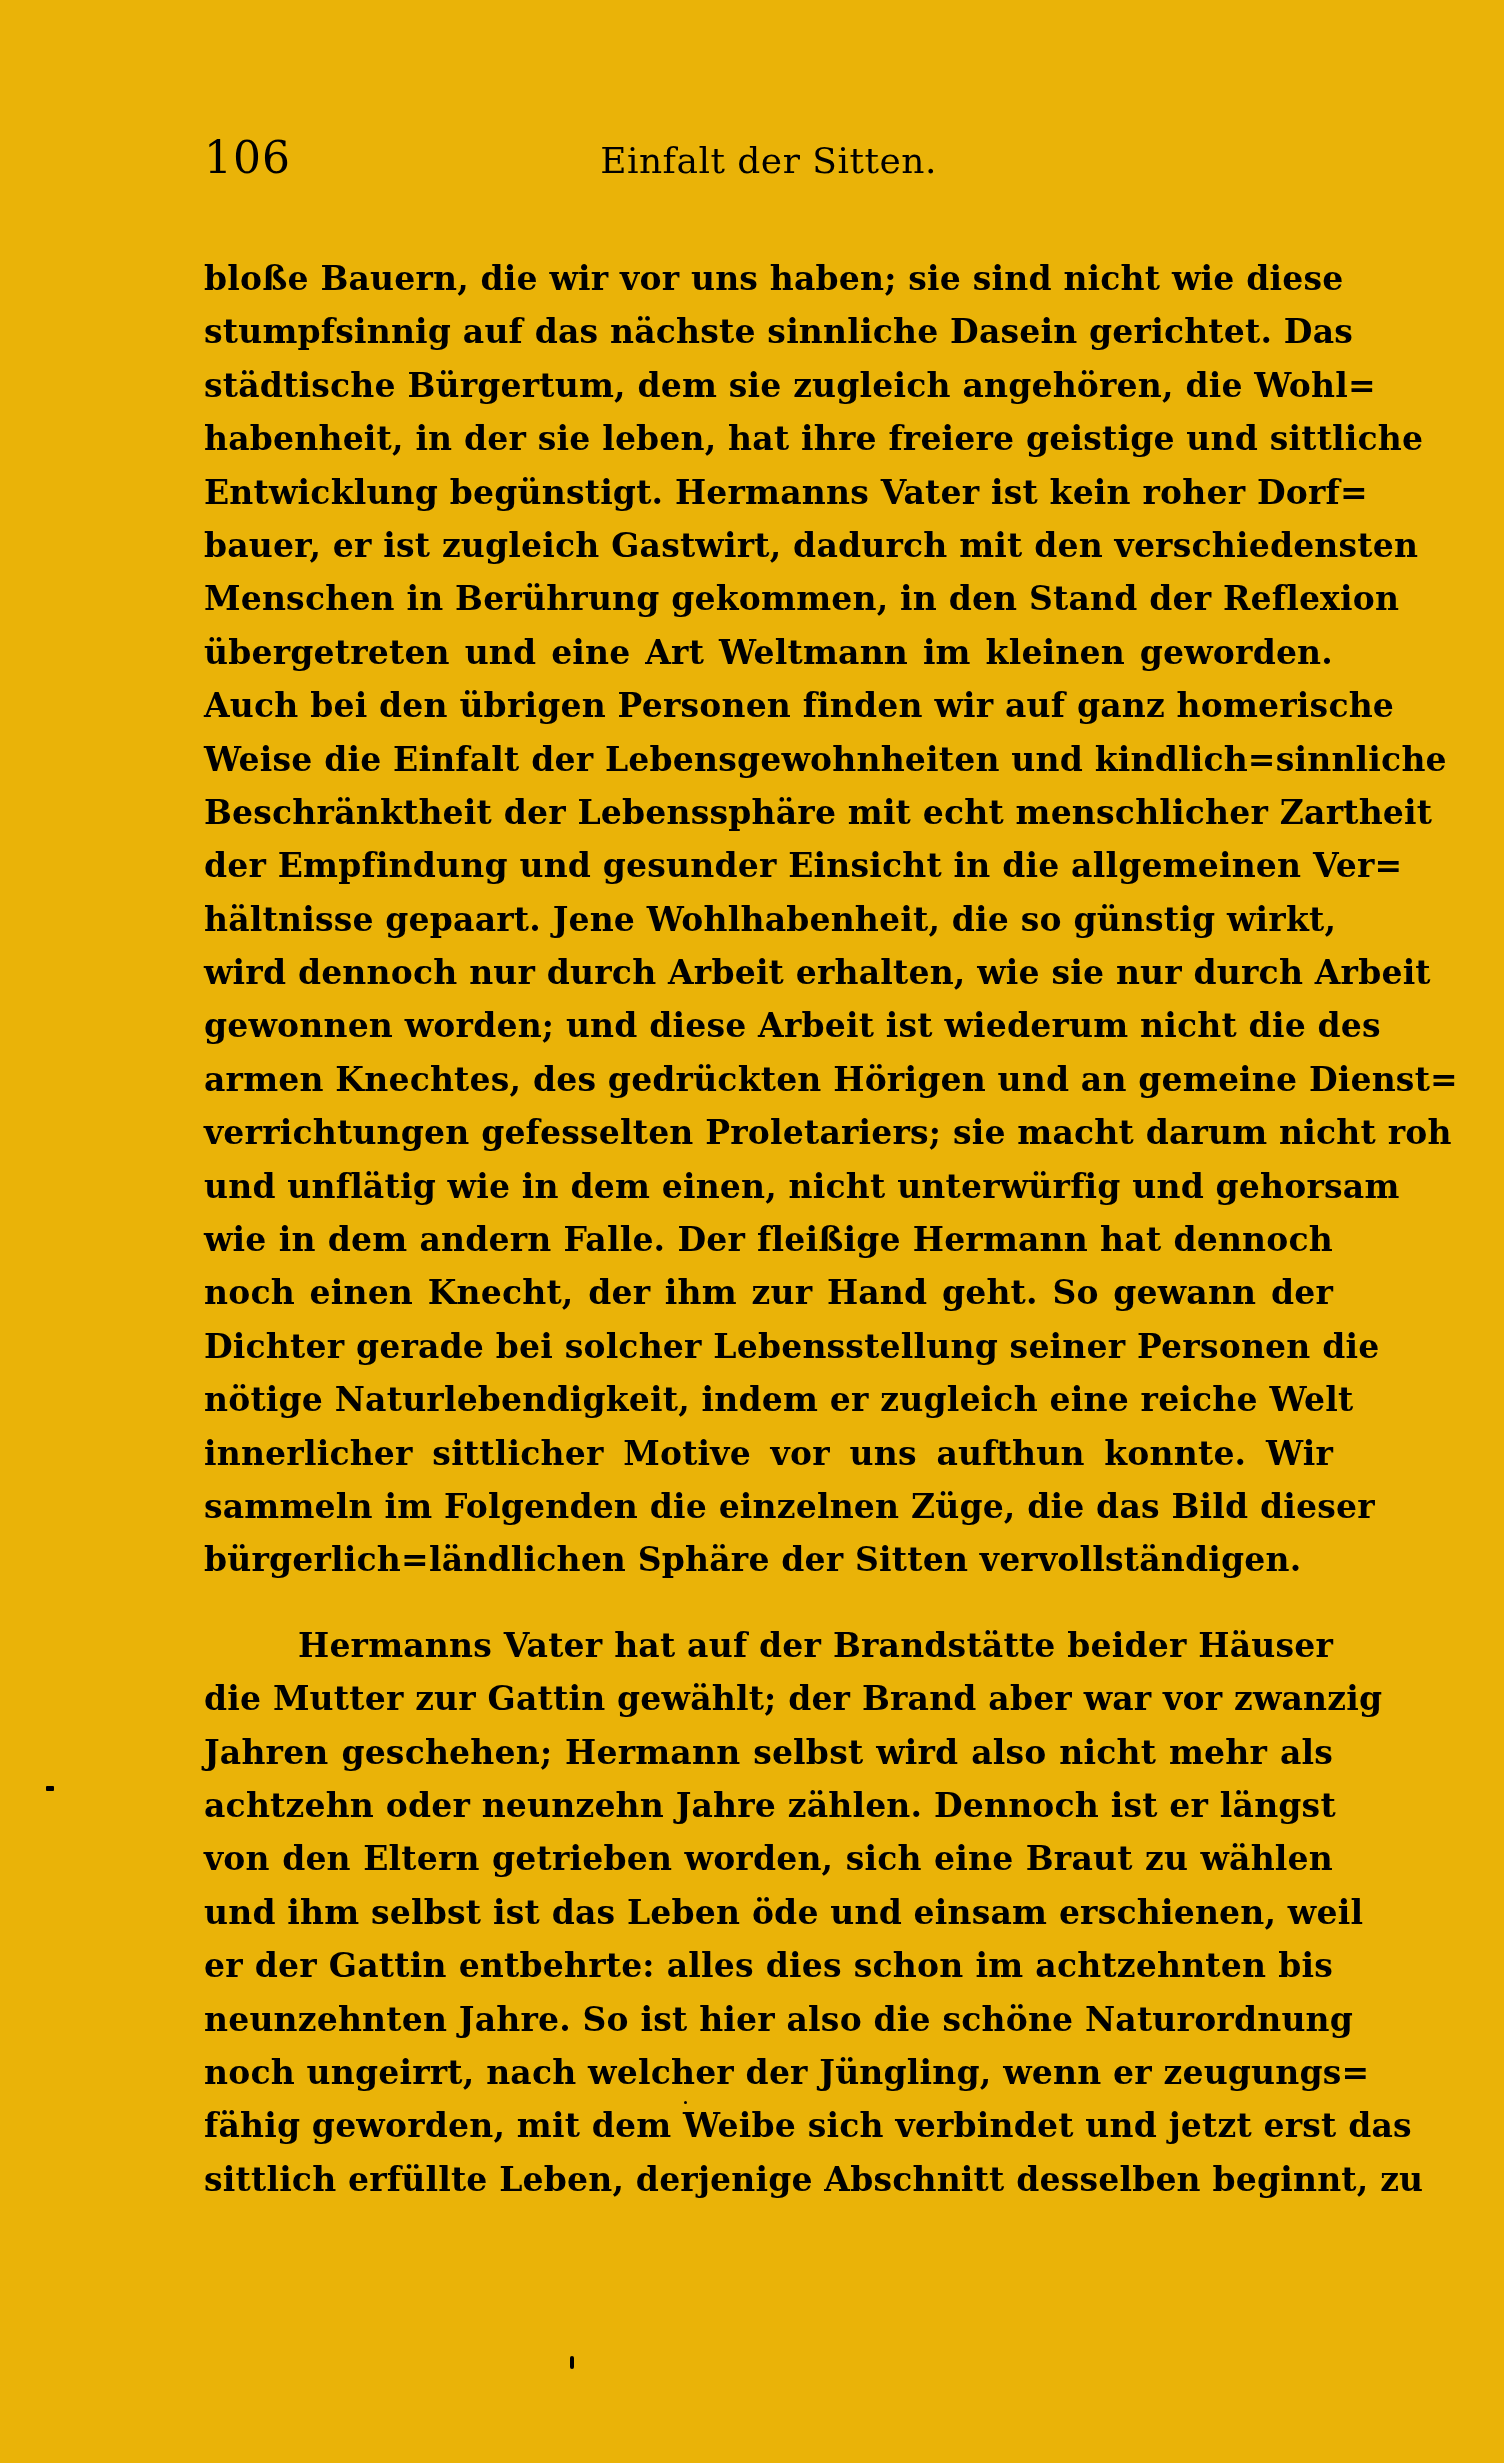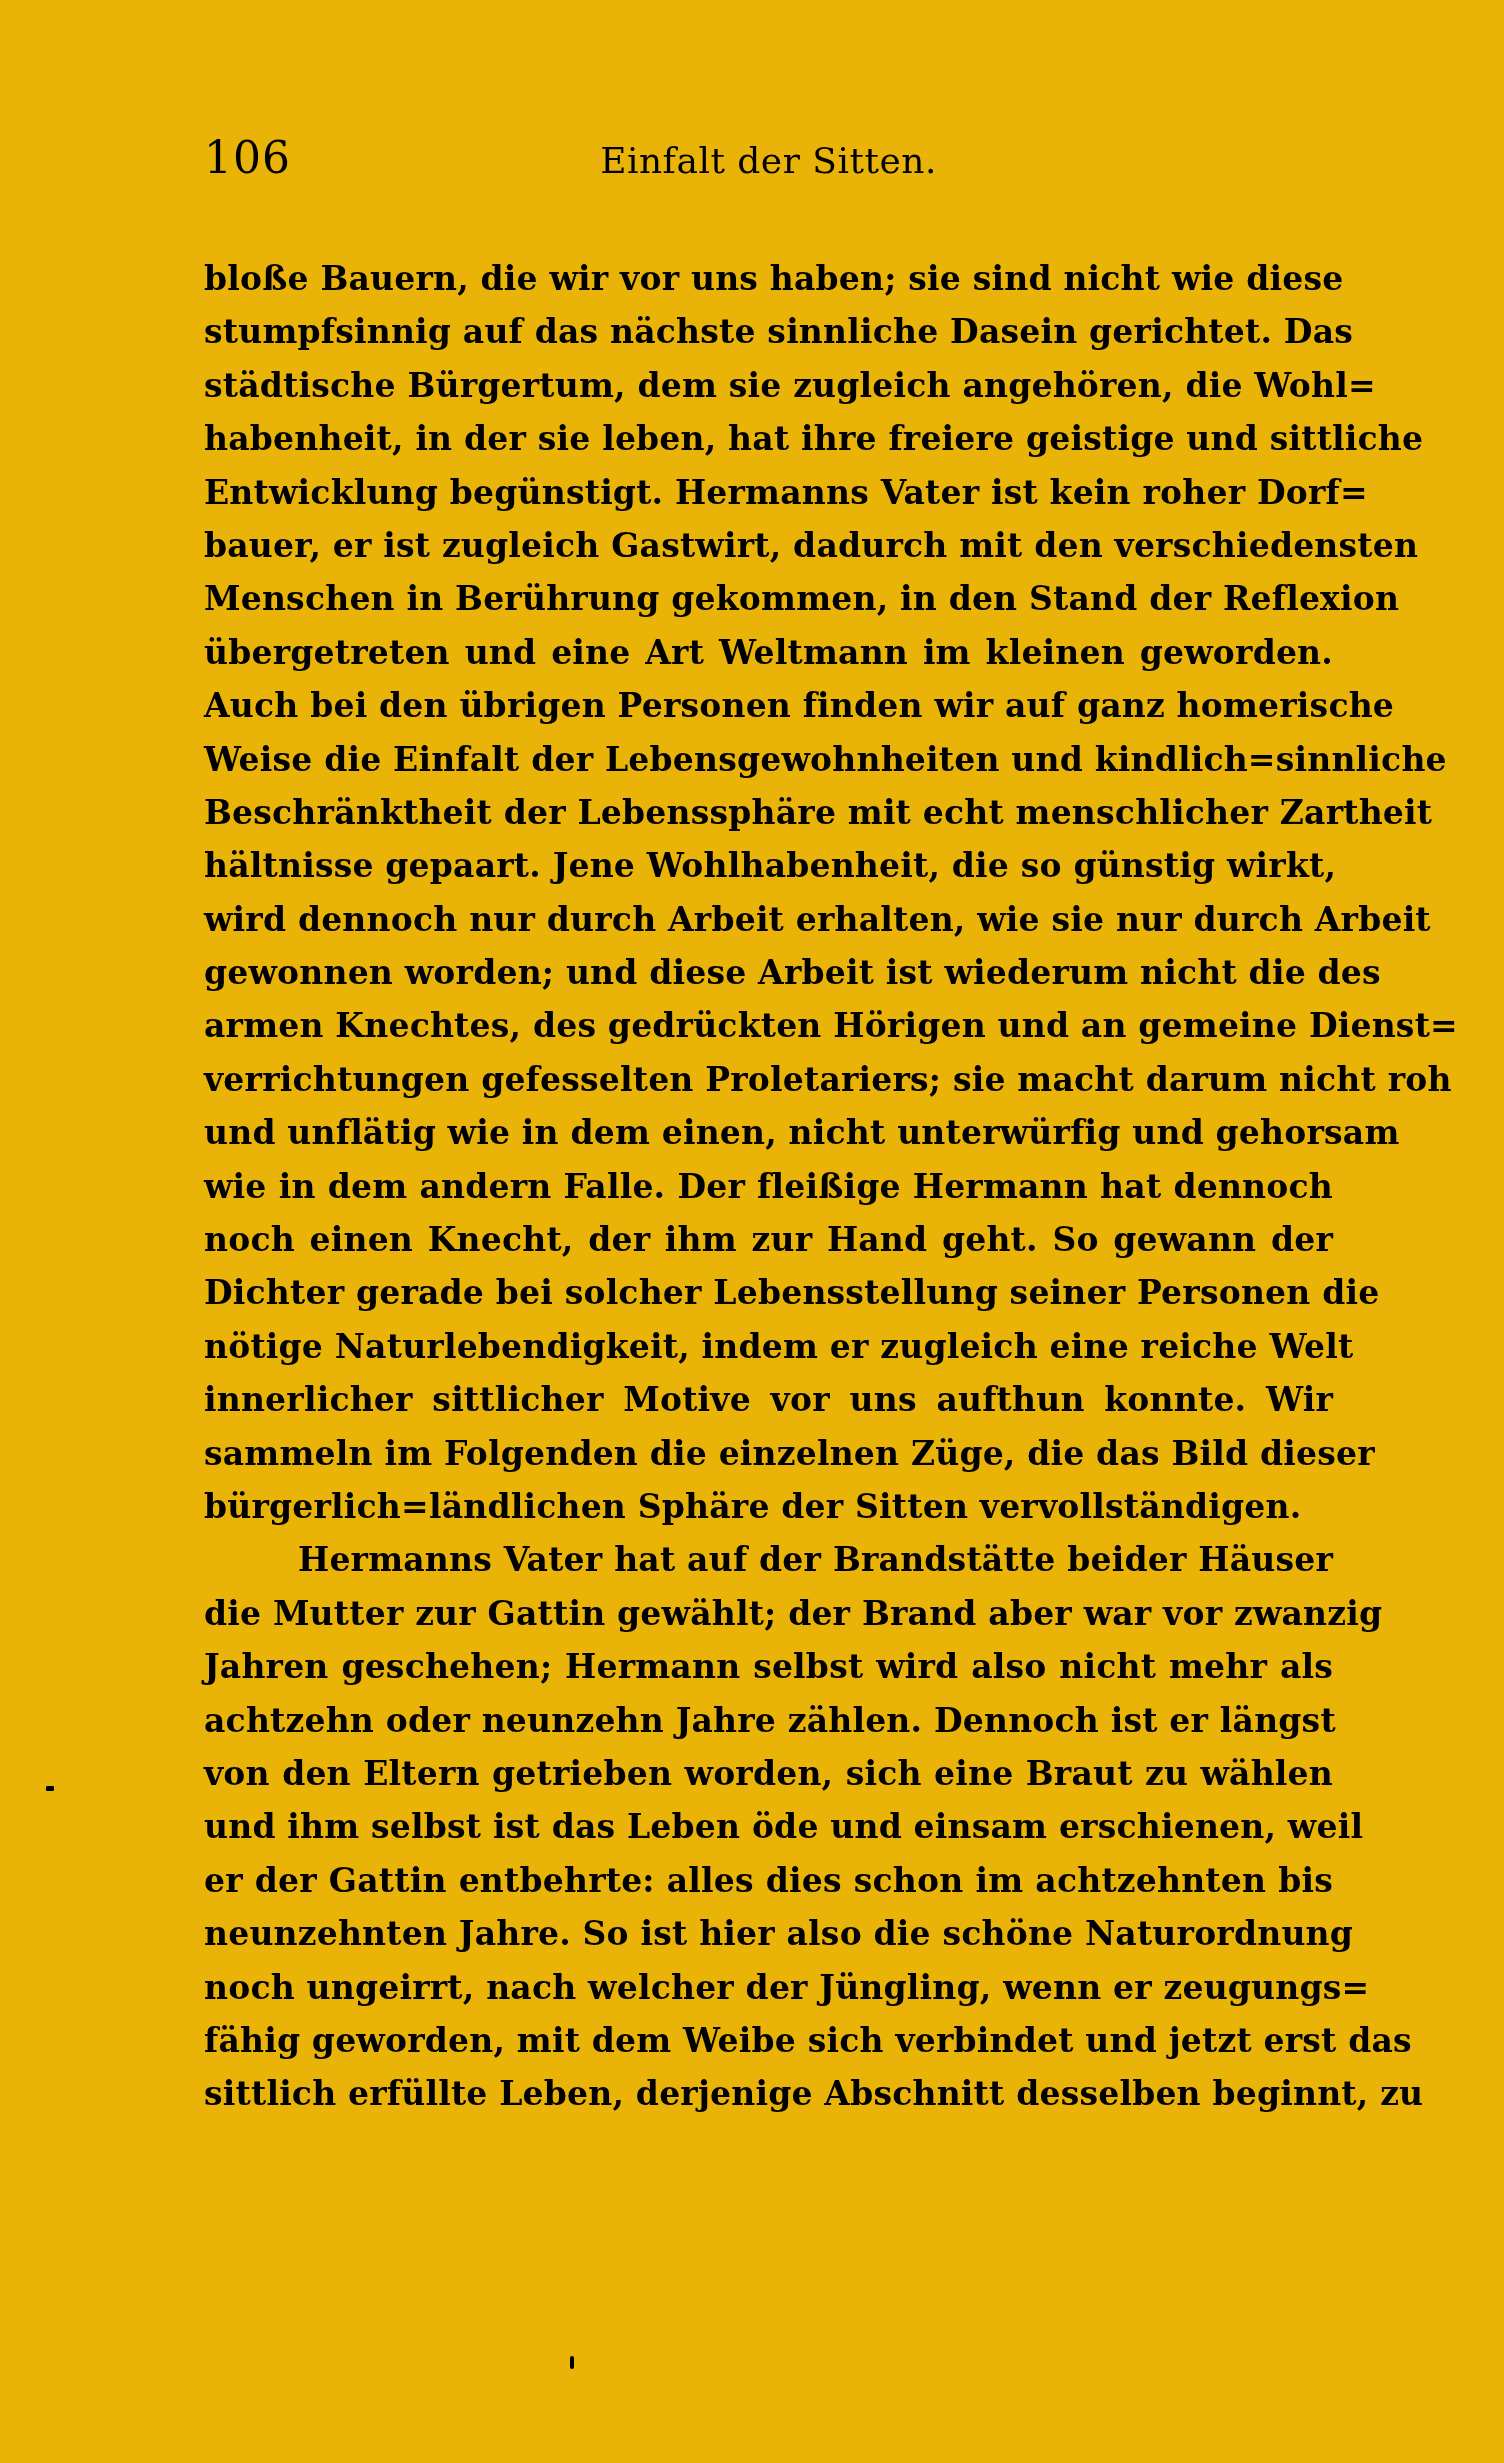--- a/index.html
+++ b/index.html
@@ -58,20 +58,21 @@
     text-align: justify;
     text-align-last: justify;
     white-space: nowrap;
     overflow: visible;
   }
   .line.flush-left {
     text-align-last: left;
   }
   .line.indent {
     text-indent: 94px;
+    margin-top: 32px;
   }
   .ink-speck {
     position: absolute;
     background: #000000;
   }
   .speck-1 { left: 46px;  top: 1786px; width: 8px; height: 5px; border-radius: 1px; }
   .speck-2 { left: 570px; top: 2356px; width: 4px; height: 13px; border-radius: 2px; }
   .speck-3 { left: 684px; top: 2101px; width: 3px; height: 3px; border-radius: 50%; }
 </style>
 </head>
@@ -91,20 +92,21 @@
       <div class="line">stumpfsinnig auf das nächste sinnliche Dasein gerichtet. Das</div>
       <div class="line">städtische Bürgertum, dem sie zugleich angehören, die Wohl=</div>
       <div class="line">habenheit, in der sie leben, hat ihre freiere geistige und sittliche</div>
       <div class="line">Entwicklung begünstigt. Hermanns Vater ist kein roher Dorf=</div>
       <div class="line">bauer, er ist zugleich Gastwirt, dadurch mit den verschiedensten</div>
       <div class="line">Menschen in Berührung gekommen, in den Stand der Reflexion</div>
       <div class="line">übergetreten und eine Art Weltmann im kleinen geworden.</div>
       <div class="line">Auch bei den übrigen Personen finden wir auf ganz homerische</div>
       <div class="line">Weise die Einfalt der Lebensgewohnheiten und kindlich=sinnliche</div>
       <div class="line">Beschränktheit der Lebenssphäre mit echt menschlicher Zartheit</div>
+      <div class="line">der Empfindung und gesunder Einsicht in die allgemeinen Ver=</div>
       <div class="line">hältnisse gepaart. Jene Wohlhabenheit, die so günstig wirkt,</div>
       <div class="line">wird dennoch nur durch Arbeit erhalten, wie sie nur durch Arbeit</div>
       <div class="line">gewonnen worden; und diese Arbeit ist wiederum nicht die des</div>
       <div class="line">armen Knechtes, des gedrückten Hörigen und an gemeine Dienst=</div>
       <div class="line">verrichtungen gefesselten Proletariers; sie macht darum nicht roh</div>
       <div class="line">und unflätig wie in dem einen, nicht unterwürfig und gehorsam</div>
       <div class="line">wie in dem andern Falle. Der fleißige Hermann hat dennoch</div>
       <div class="line">noch einen Knecht, der ihm zur Hand geht. So gewann der</div>
       <div class="line">Dichter gerade bei solcher Lebensstellung seiner Personen die</div>
       <div class="line">nötige Naturlebendigkeit, indem er zugleich eine reiche Welt</div>

